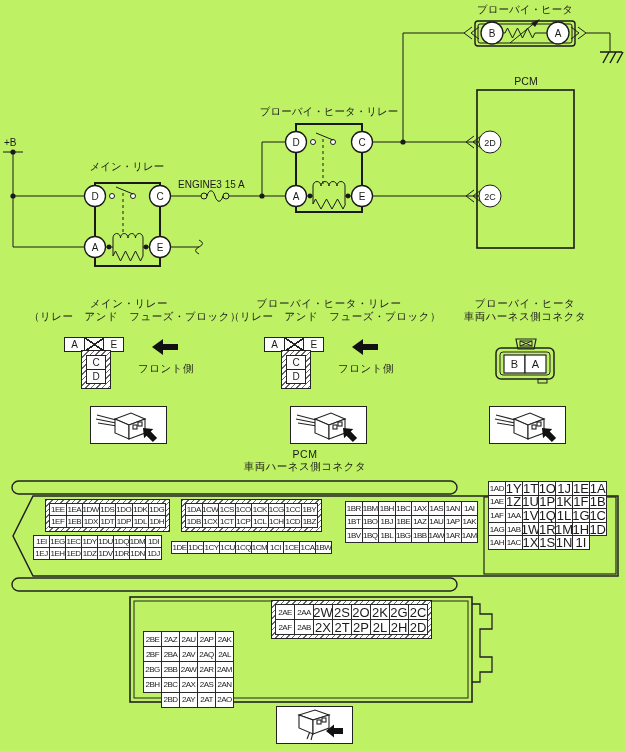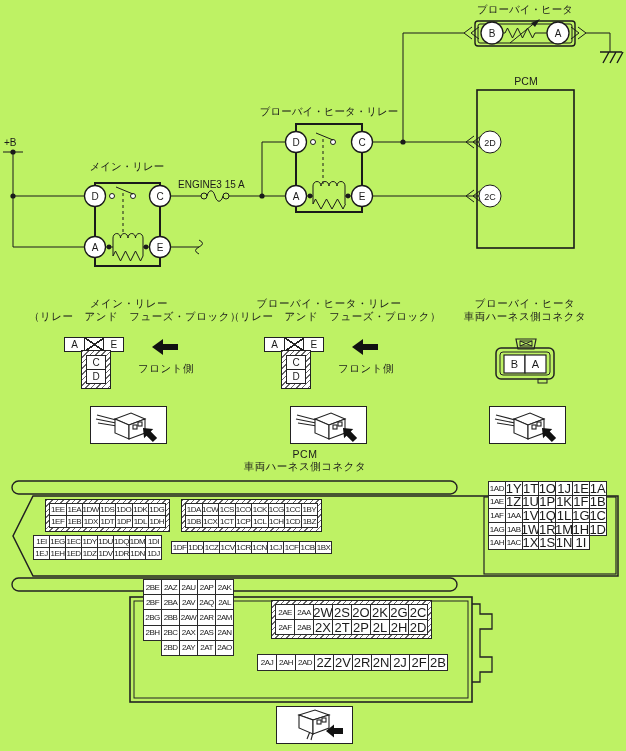--- a/index.html
+++ b/index.html
@@ -337,33 +337,63 @@
         <div class="pin-cell">1ED</div>
         <div class="pin-cell">1DZ</div>
         <div class="pin-cell">1DV</div>
         <div class="pin-cell">1DR</div>
         <div class="pin-cell">1DN</div>
         <div class="pin-cell">1DJ</div>
       </div>
     </div>
   <div class="pin-block" style="left:171px;top:541px;--cw:17px;--ch:13px">
       <div class="pin-row">
-        <div class="pin-cell">1DF</div>
-        <div class="pin-cell">1DD</div>
-        <div class="pin-cell">1CZ</div>
-        <div class="pin-cell">1CV</div>
-        <div class="pin-cell">1CR</div>
-        <div class="pin-cell">1CN</div>
-        <div class="pin-cell">1CJ</div>
-        <div class="pin-cell">1CF</div>
-        <div class="pin-cell">1CB</div>
-        <div class="pin-cell">1BX</div>
+        <div class="pin-cell">1DE</div>
+        <div class="pin-cell">1DC</div>
+        <div class="pin-cell">1CY</div>
+        <div class="pin-cell">1CU</div>
+        <div class="pin-cell">1CQ</div>
+        <div class="pin-cell">1CM</div>
+        <div class="pin-cell">1CI</div>
+        <div class="pin-cell">1CE</div>
+        <div class="pin-cell">1CA</div>
+        <div class="pin-cell">1BW</div>
       </div>
     </div>
   <div class="pin-block" style="left:345px;top:501px;--cw:17.5px;--ch:14.6px">
+      <div class="pin-row">
+        <div class="pin-cell">1BR</div>
+        <div class="pin-cell">1BM</div>
+        <div class="pin-cell">1BH</div>
+        <div class="pin-cell">1BC</div>
+        <div class="pin-cell">1AX</div>
+        <div class="pin-cell">1AS</div>
+        <div class="pin-cell">1AN</div>
+        <div class="pin-cell">1AI</div>
+      </div>
+      <div class="pin-row">
+        <div class="pin-cell">1BT</div>
+        <div class="pin-cell">1BO</div>
+        <div class="pin-cell">1BJ</div>
+        <div class="pin-cell">1BE</div>
+        <div class="pin-cell">1AZ</div>
+        <div class="pin-cell">1AU</div>
+        <div class="pin-cell">1AP</div>
+        <div class="pin-cell">1AK</div>
+      </div>
+      <div class="pin-row">
+        <div class="pin-cell">1BV</div>
+        <div class="pin-cell">1BQ</div>
+        <div class="pin-cell">1BL</div>
+        <div class="pin-cell">1BG</div>
+        <div class="pin-cell">1BB</div>
+        <div class="pin-cell">1AW</div>
+        <div class="pin-cell">1AR</div>
+        <div class="pin-cell">1AM</div>
+      </div>
     </div>
   <div class="pin-block" style="left:488px;top:481px;--cw:17.8px;--ch:14.6px">
       <div class="pin-row">
         <div class="pin-cell">1AD</div>
         <div class="pin-cell big">1Y</div>
         <div class="pin-cell big">1T</div>
         <div class="pin-cell big">1O</div>
         <div class="pin-cell big">1J</div>
         <div class="pin-cell big">1E</div>
         <div class="pin-cell big">1A</div>
@@ -406,21 +436,21 @@
     </div>
 
   <svg class="abs" style="left:120px;top:592px" width="390" height="118" viewBox="0 0 390 118">
     <g stroke="#222" fill="none">
       <rect x="10" y="5" width="342" height="105" stroke-width="1.6"></rect>
       <rect x="14" y="9" width="334" height="97" stroke-width="1"></rect>
       <path d="M352,12 h8 v10 h12 v15 h-12 v28 h12 v15 h-12 v10 h-8" stroke-width="1.3"></path>
     </g>
   </svg>
 
-  <div class="pin-block" style="left:143px;top:579px;--cw:19px;--ch:16.2px">
+  <div class="pin-block" style="left:143px;top:631px;--cw:19px;--ch:16.2px">
       <div class="pin-row">
         <div class="pin-cell">2BE</div>
         <div class="pin-cell">2AZ</div>
         <div class="pin-cell">2AU</div>
         <div class="pin-cell">2AP</div>
         <div class="pin-cell">2AK</div>
       </div>
       <div class="pin-row">
         <div class="pin-cell">2BF</div>
         <div class="pin-cell">2BA</div>
@@ -468,32 +498,20 @@
           <div class="pin-cell big">2X</div>
           <div class="pin-cell big">2T</div>
           <div class="pin-cell big">2P</div>
           <div class="pin-cell big">2L</div>
           <div class="pin-cell big">2H</div>
           <div class="pin-cell big">2D</div>
         </div>
       </div>
   </div>
   <div class="pin-block" style="left:257px;top:654px;--cw:20px;--ch:16.5px">
-      <div class="pin-row">
-        <div class="pin-cell">2AJ</div>
-        <div class="pin-cell">2AH</div>
-        <div class="pin-cell">2AD</div>
-        <div class="pin-cell big">2Z</div>
-        <div class="pin-cell big">2V</div>
-        <div class="pin-cell big">2R</div>
-        <div class="pin-cell big">2N</div>
-        <div class="pin-cell big">2J</div>
-        <div class="pin-cell big">2F</div>
-        <div class="pin-cell big">2B</div>
-      </div>
     </div>
 
   <div class="icon-box" style="left:276px;top:706px">
     <svg width="75" height="36">
       <g stroke="#222" stroke-width="1.1" fill="none">
         <line x1="30" y1="32" x2="34" y2="22"></line>
           <line x1="34" y1="33" x2="37" y2="22"></line>
         <polygon points="22,8 38,3 52,8 36,13" fill="#fff"></polygon>
         <polygon points="22,8 36,13 36,27 22,21" fill="#fff"></polygon>
         <polygon points="36,13 52,8 52,21 36,27" fill="#fff"></polygon>

